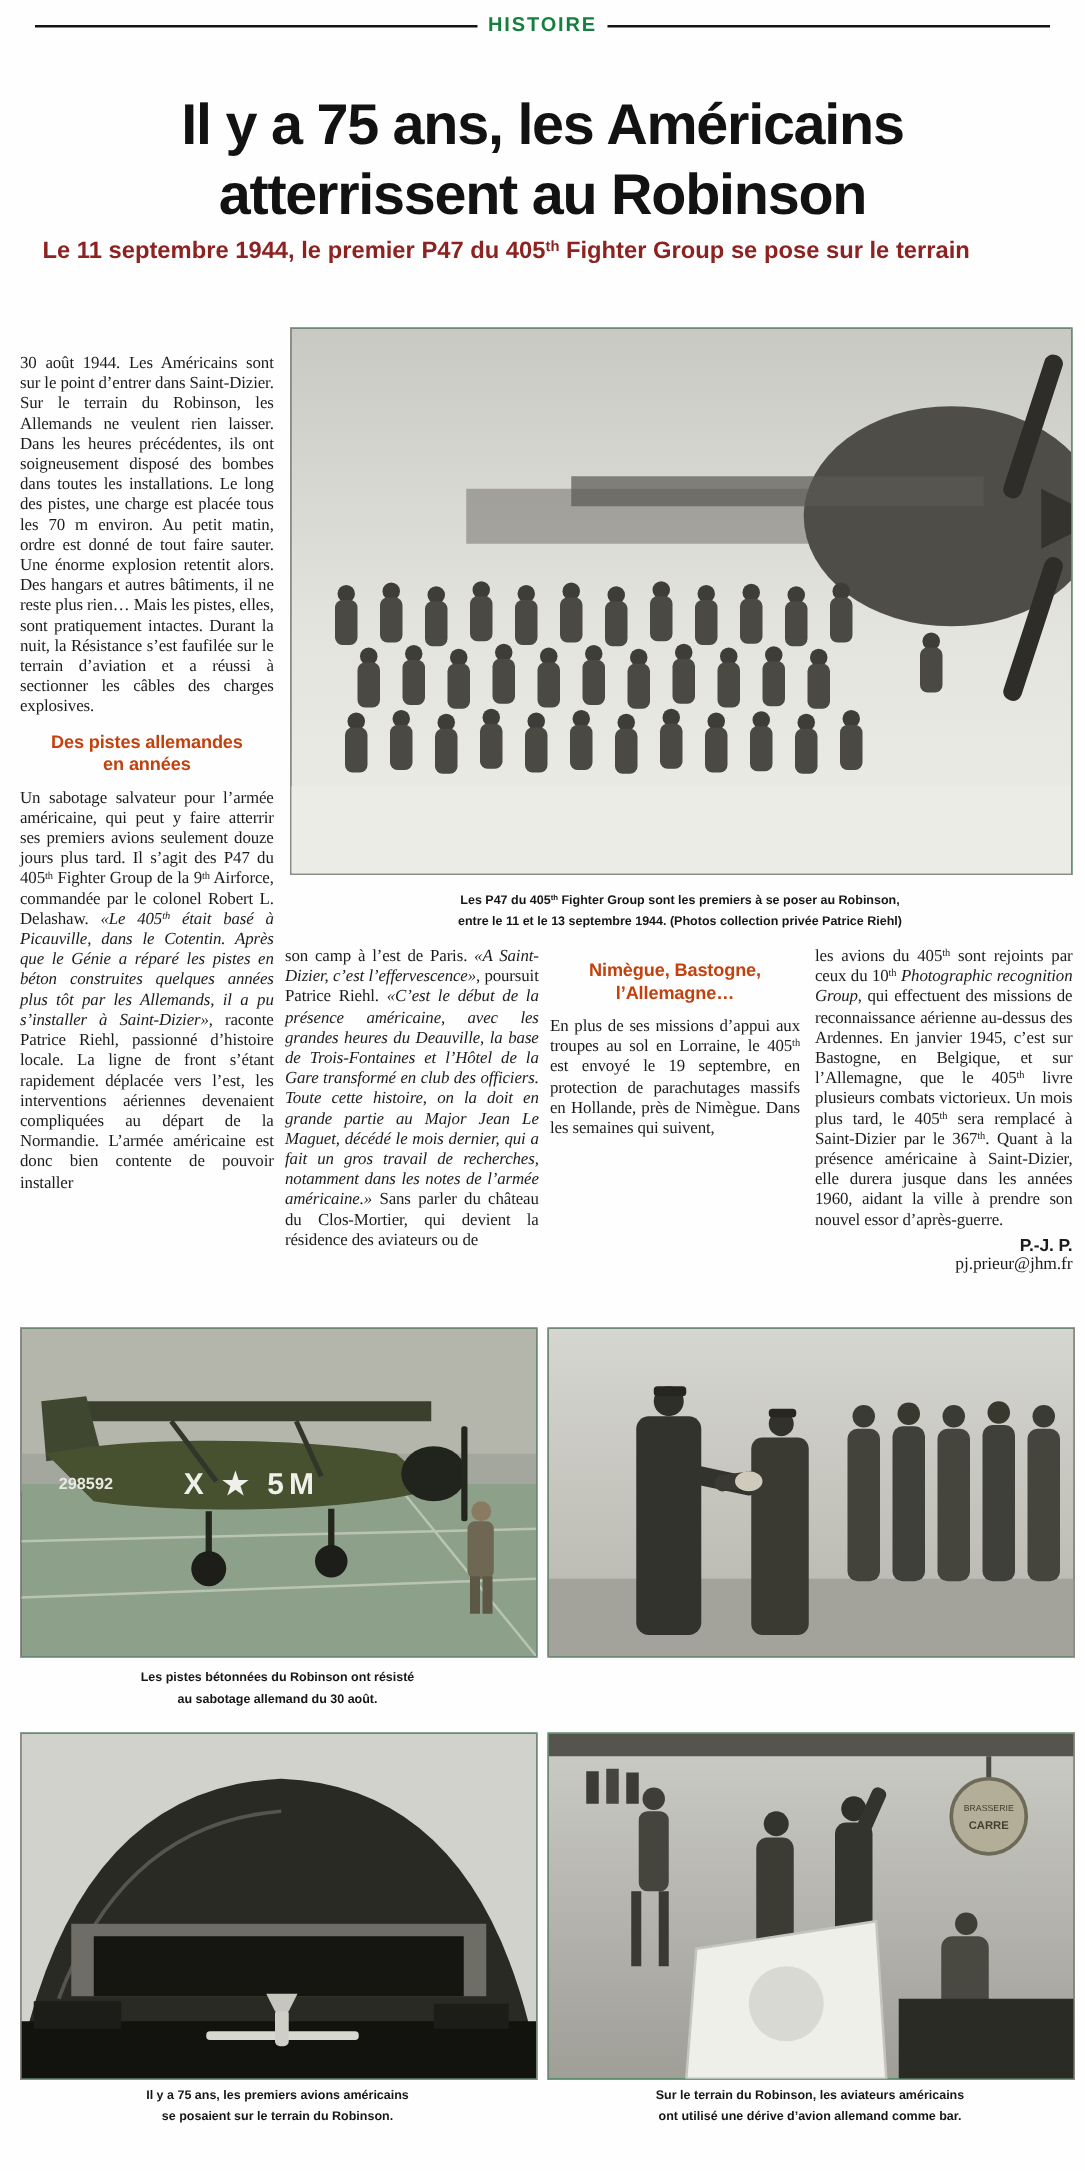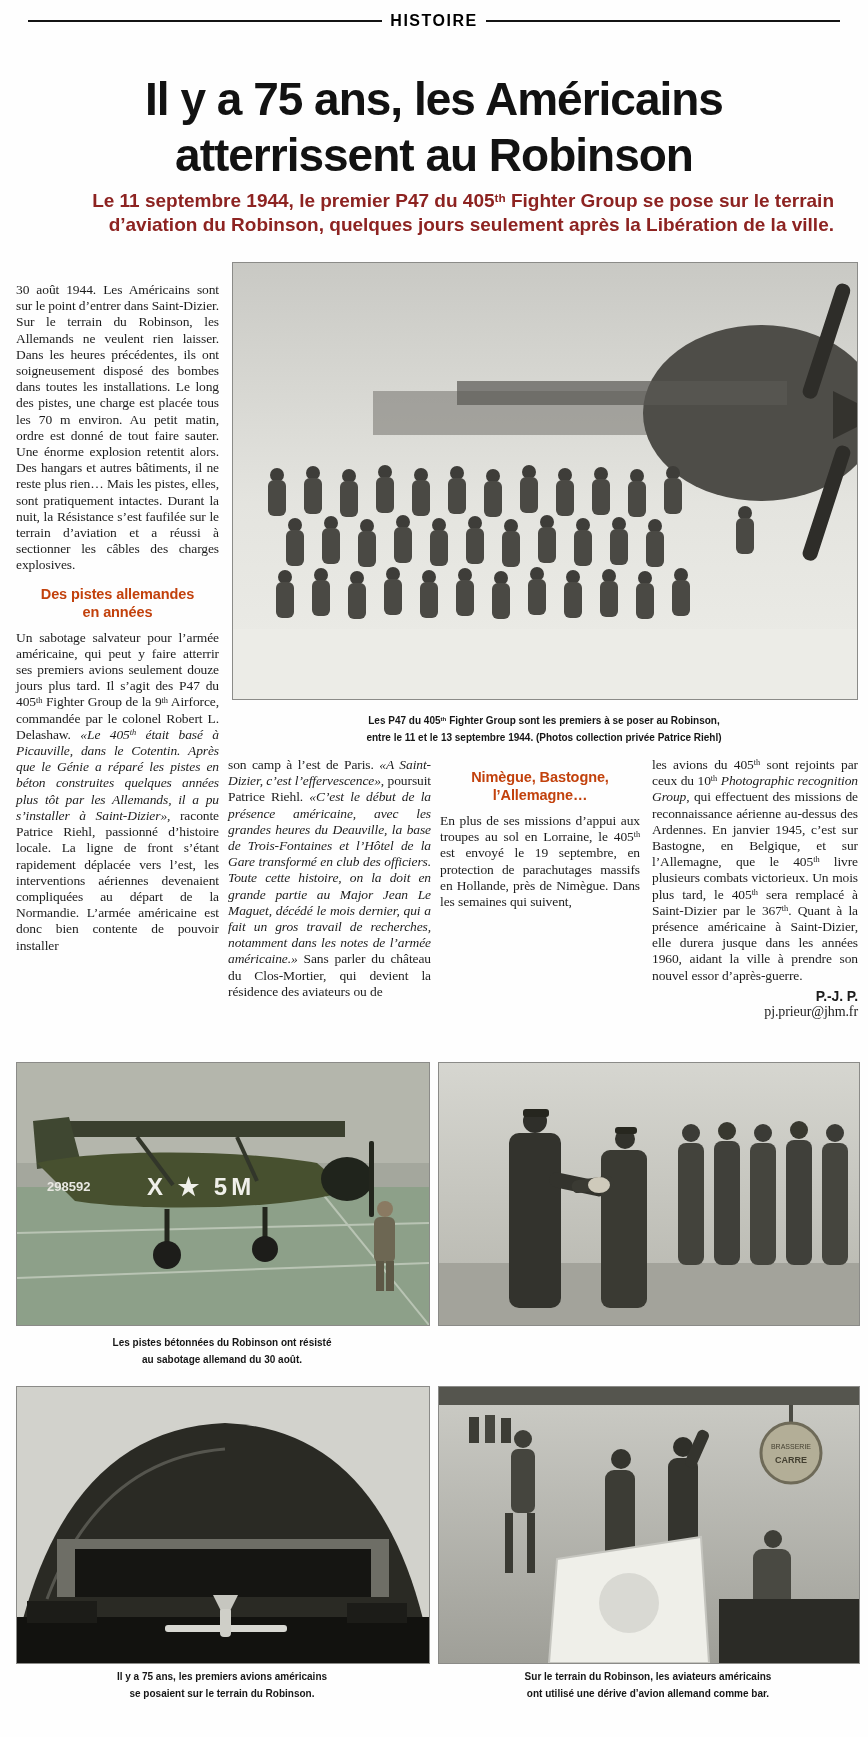--- a/index.html
+++ b/index.html
@@ -3,25 +3,25 @@
 <meta charset="utf-8">
 <style>
   html,body{margin:0;padding:0;background:#ffffff;}
   .page{position:relative;width:868px;height:1737px;margin:0 auto;background:#fefefe;
         font-family:"Liberation Serif", serif;color:#1c1c1c;overflow:hidden;}
 
   
   .kicker-row{position:absolute;left:28px;right:28px;top:12px;display:flex;align-items:center;gap:8px;}
   .kicker-rule{flex:1;height:2px;background:#141414;}
   .kicker{font-family:"Liberation Sans", sans-serif;font-weight:bold;font-size:16px;
-          letter-spacing:1.5px;color:#000000;white-space:nowrap;}
+          letter-spacing:1.5px;color:#15803d;white-space:nowrap;}
   .headline{position:absolute;left:0;right:0;top:40px;text-align:center;
             font-family:"Liberation Sans", sans-serif;font-weight:bold;
             font-size:46px;line-height:56px;letter-spacing:-1px;color:#121212;}
-  .standfirst{position:absolute;left:34px;right:34px;top:170px;text-align:right;
+  .standfirst{position:absolute;left:34px;right:34px;top:170px;text-align:left;
               font-family:"Liberation Sans", sans-serif;font-weight:bold;
               font-size:19px;line-height:24px;color:#8d2321;}
 
   
   .col{position:absolute;font-size:13.5px;line-height:16.2px;text-align:justify;
        letter-spacing:-0.1px;}
   .col p{margin:0 0 0 0;}
   .crosshead{font-family:"Liberation Sans", sans-serif;font-weight:bold;font-size:14.5px;
              line-height:18px;text-align:center;margin:11px 0 9px 0;color:#c2410c;}
   .it{font-style:italic;}
@@ -42,21 +42,21 @@
 
 <div class="page">
 
   <div class="kicker-row">
     <span class="kicker-rule"></span>
     <span class="kicker">HISTOIRE</span>
     <span class="kicker-rule"></span>
   </div>
 
   <h1 class="headline"><span>Il y a 75 ans, les Américains</span><br><span>atterrissent au Robinson</span></h1>
-  <p class="standfirst"><span>Le 11 septembre 1944, le premier P47 du 405</span><sup>th</sup><span> Fighter Group se pose sur le terrain</span><br><span>d’aviation du Robinson, quelques jours seulement après la Libération de la ville.</span><br></p>
+  <p class="standfirst"><span>Le 11 septembre 1944, le premier P47 du 405</span><sup>th</sup><span> Fighter Group se pose sur le terrain</span><br><br></p>
 
   <div class="col" style="left:16px;top:282px;width:203px;">
     <p><span>30 août 1944. Les Américains sont sur le point d’entrer dans Saint-Dizier. Sur le terrain du Robinson, les Allemands ne veulent rien laisser. Dans les heures précédentes, ils ont soigneusement disposé des bombes dans toutes les installations. Le long des pistes, une charge est placée tous les 70 m environ. Au petit matin, ordre est donné de tout faire sauter. Une énorme explosion retentit alors. Des hangars et autres bâtiments, il ne reste plus rien… Mais les pistes, elles, sont pratiquement intactes. Durant la nuit, la Résistance s’est faufilée sur le terrain d’aviation et a réussi à sectionner les câbles des charges explosives.</span></p>
     <h3 class="crosshead"><span>Des pistes allemandes</span><br><span>en années</span></h3>
     <p><span>Un sabotage salvateur pour l’armée américaine, qui peut y faire atterrir ses premiers avions seulement douze jours plus tard. Il s’agit des P47 du 405</span><sup>th</sup><span> Fighter Group de la 9</span><sup>th</sup><span> Airforce, commandée par le colonel Robert L. Delashaw. </span><span class="it">«Le 405</span><sup class="it">th</sup><span class="it"> était basé à Picauville, dans le Cotentin. Après que le Génie a réparé les pistes en béton construites quelques années plus tôt par les Allemands, il a pu s’installer à Saint-Dizier»</span><span>, raconte Patrice Riehl, passionné d’histoire locale. La ligne de front s’étant rapidement déplacée vers l’est, les interventions aériennes devenaient compliquées au départ de la Normandie. L’armée américaine est donc bien contente de pouvoir installer</span></p>
   </div>
 
   <figure class="photo" style="left:232px;top:262px;width:624px;height:436px;">
     <svg viewBox="0 0 624 436" preserveAspectRatio="none">
       <defs>

